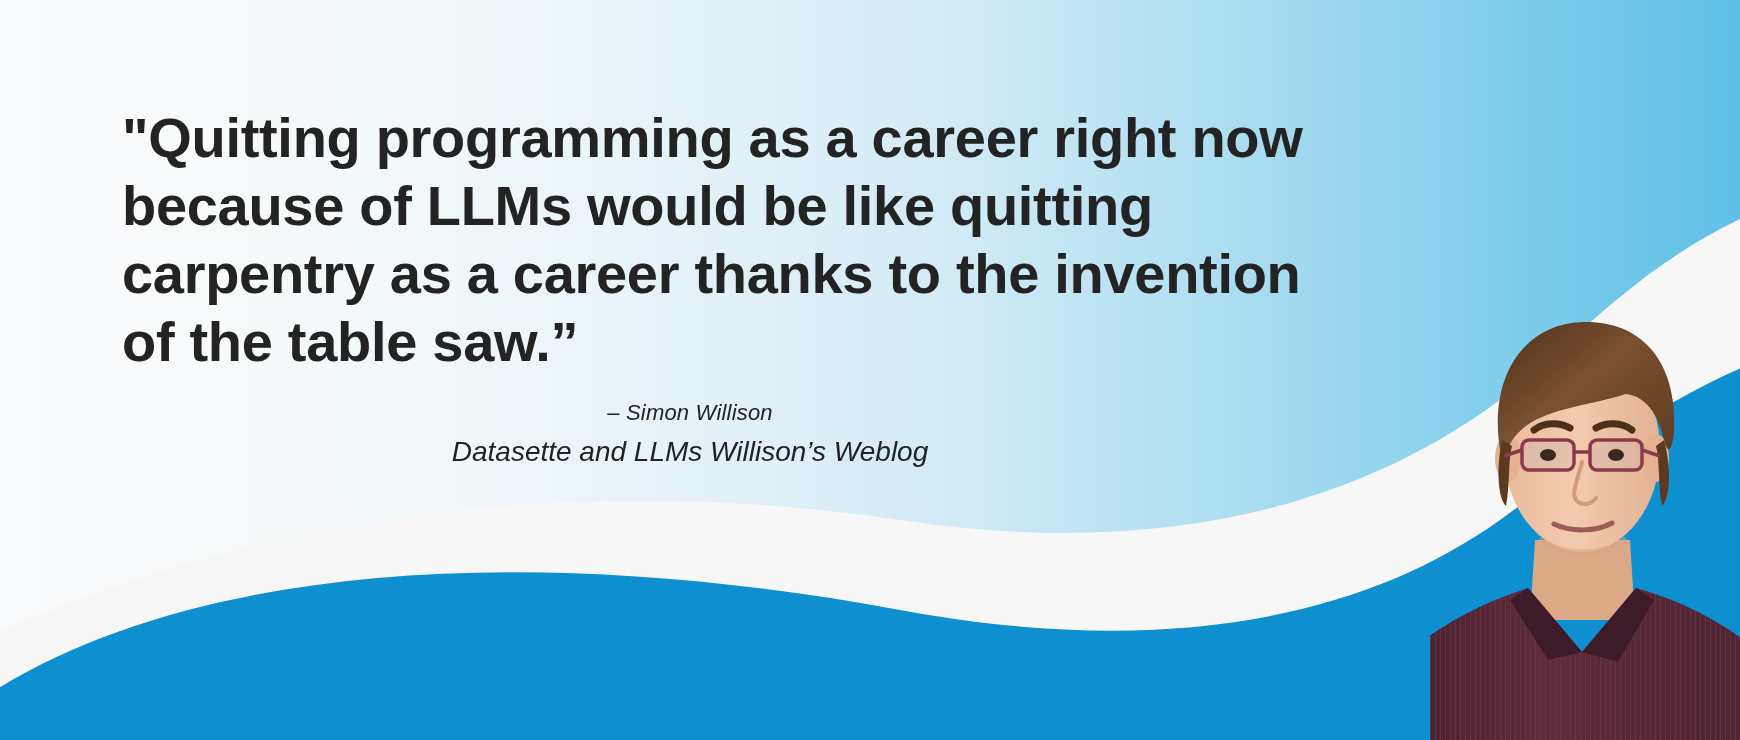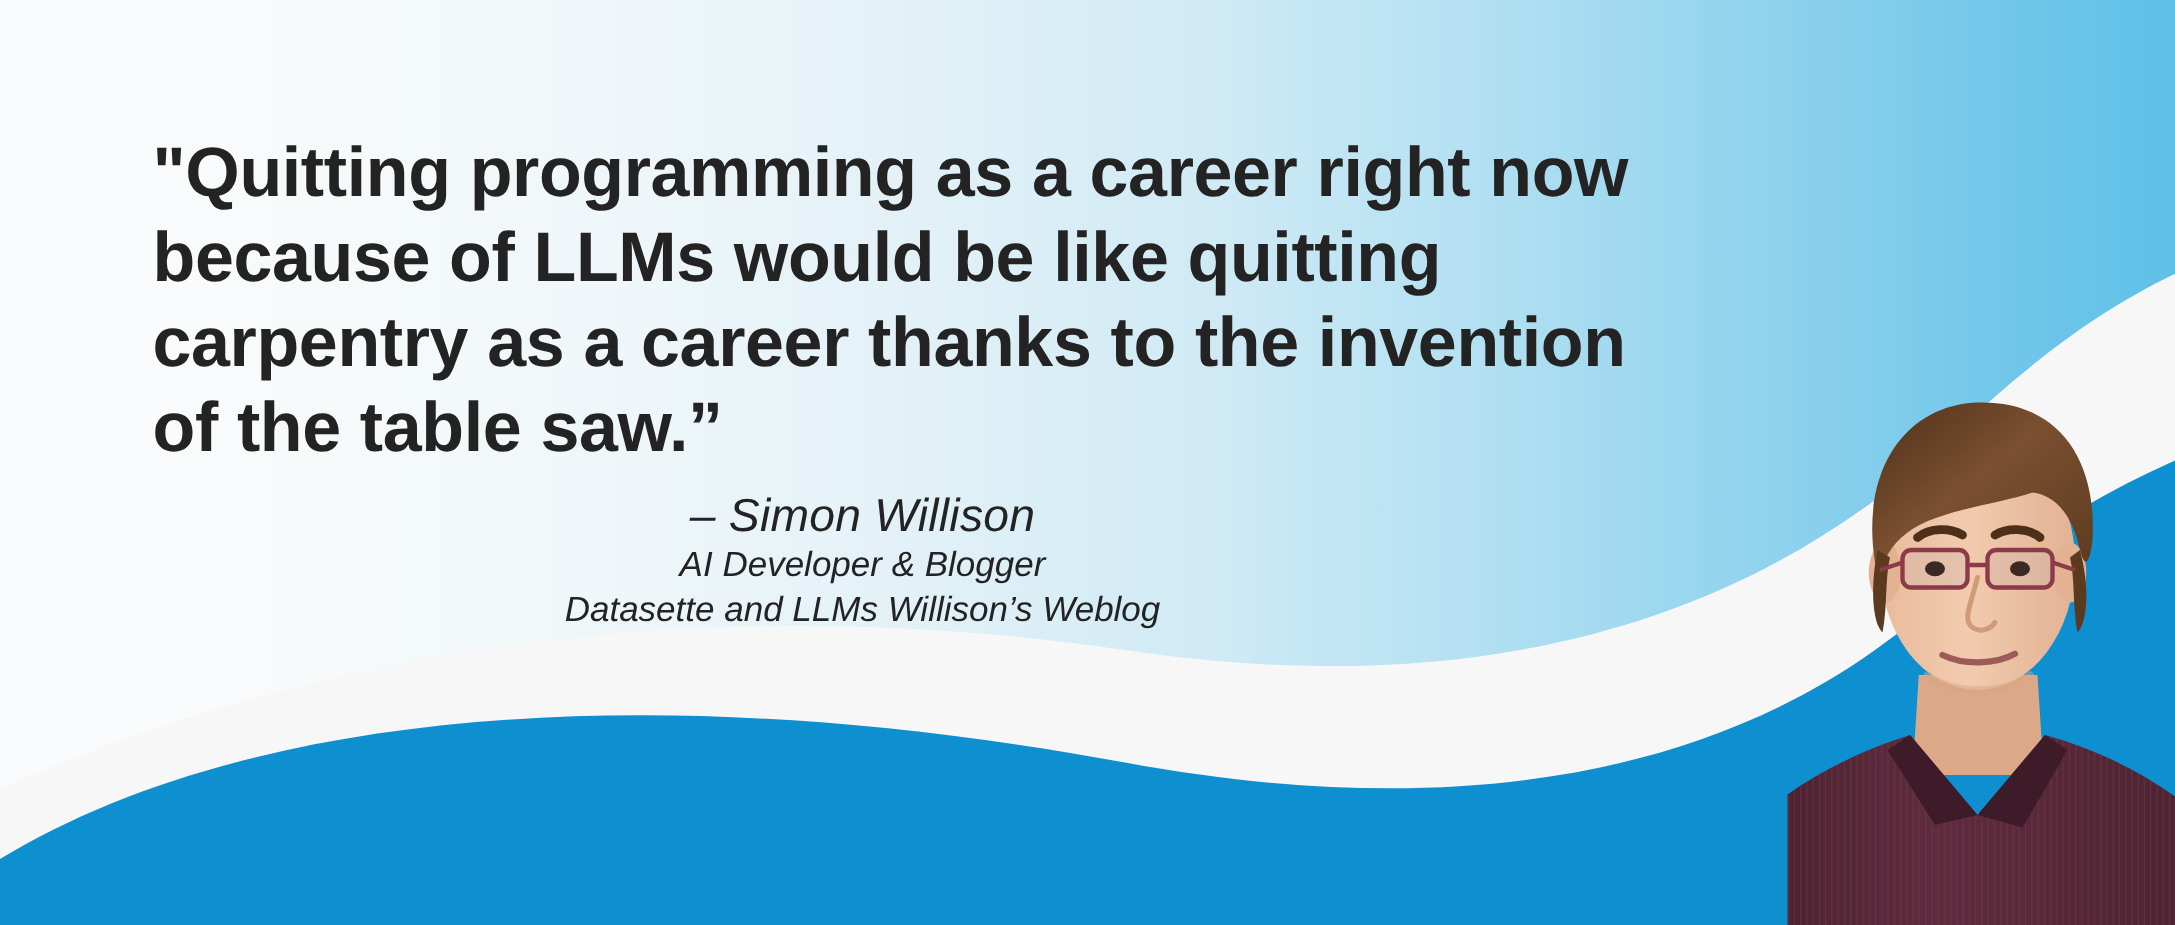--- a/index.html
+++ b/index.html
@@ -55,21 +55,21 @@
   .attribution {
     position: absolute;
     left: 250px;
     top: 392px;
     width: 880px;
     text-align: center;
     color: #232323;
   }
   .attrib-name {
     margin: 0;
-    font-size: 37px;
+    font-size: 22px;
     line-height: 42px;
     font-style: italic;
     font-weight: 400;
     letter-spacing: 0.2px;
   }
   .attrib-role {
     margin: 0;
     font-size: 28px;
     line-height: 36px;
     font-style: italic;
@@ -115,21 +115,20 @@
 
   <div class="quote-block">
     <p class="quote-text">"Quitting programming as a career right now
 because of LLMs would be like quitting
 carpentry as a career thanks to the invention
 of the table saw.”</p>
   </div>
 
   <div class="attribution">
     <p class="attrib-name">– Simon Willison</p>
-    <p class="attrib-role">AI Developer &amp; Blogger</p>
     <p class="attrib-org">Datasette and LLMs Willison’s Weblog</p>
   </div>
 
   <div class="portrait">
     <svg viewBox="0 0 310 440" preserveAspectRatio="none" aria-hidden="true">
       <defs>
         <linearGradient id="skinG" x1="0" y1="0" x2="1" y2="0">
           <stop offset="0%" stop-color="#e9bb9c"></stop>
           <stop offset="45%" stop-color="#f2cbae"></stop>
           <stop offset="100%" stop-color="#e2b293"></stop>

